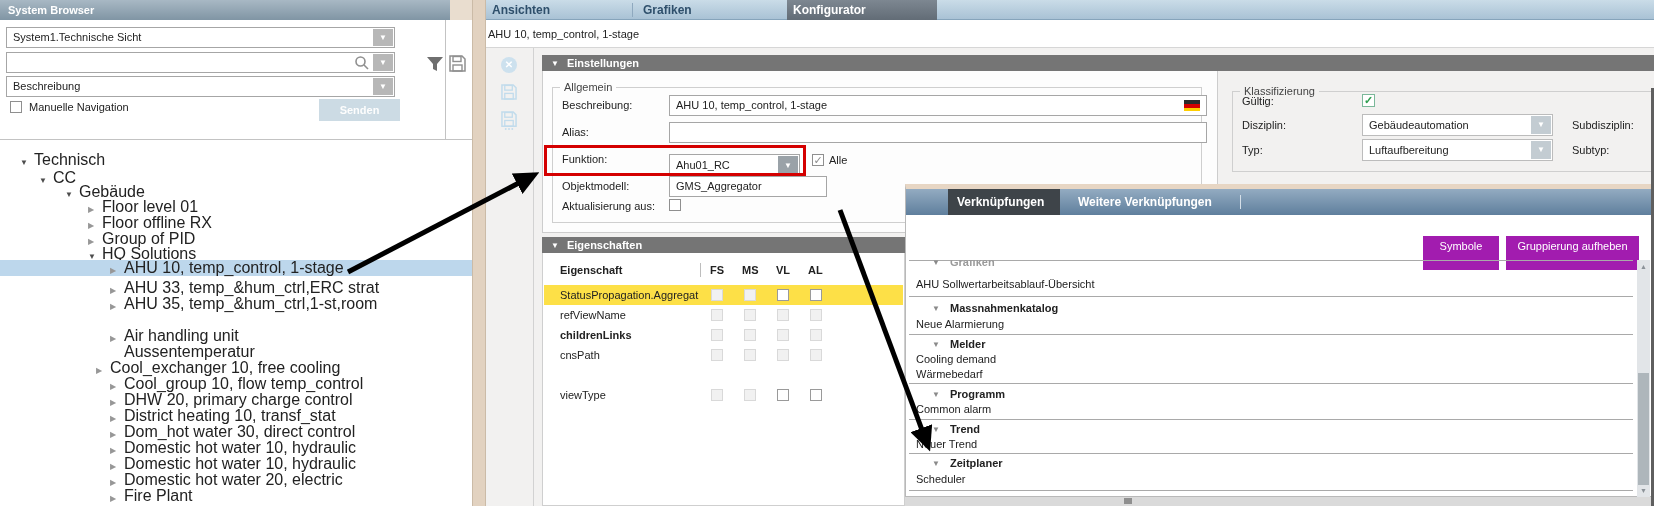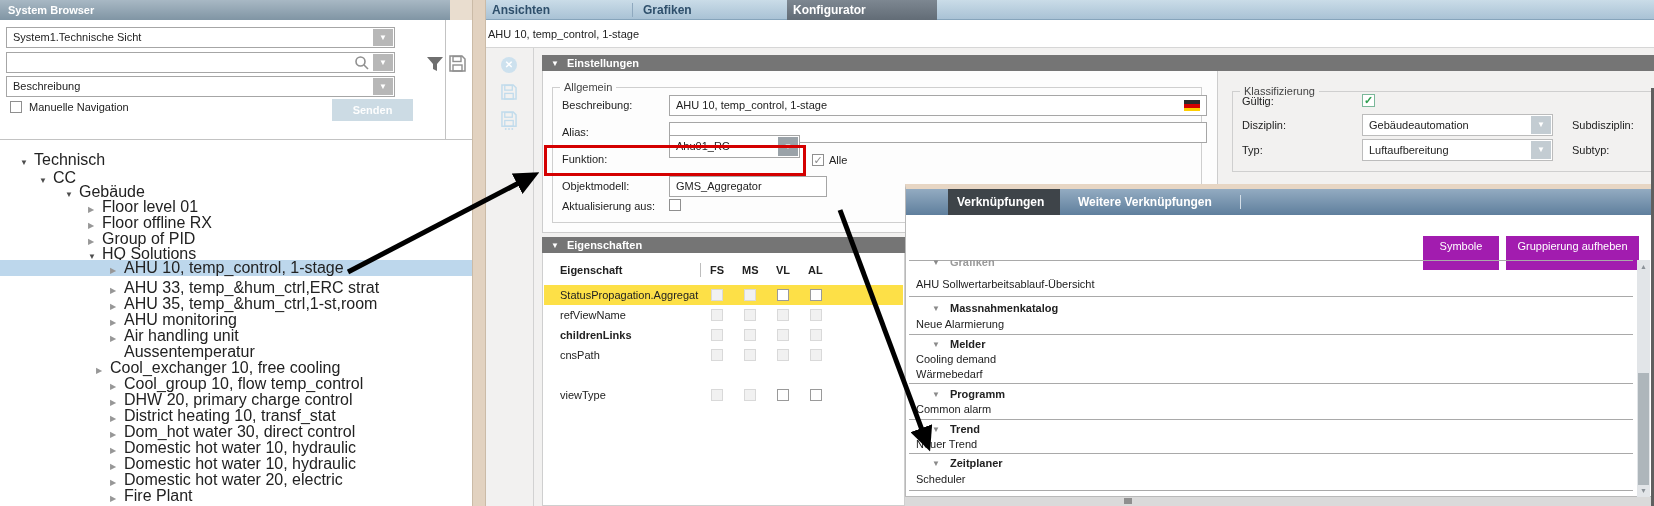--- a/index.html
+++ b/index.html
@@ -88,39 +88,38 @@
         </svg>
     </span>
 
     <div class="field" style="left:6px;top:76px;width:389px;height:21px;">
       <span>Beschreibung</span>
       <div class="dbtn">▼</div>
     </div>
 
     <div class="cb" style="left:10px;top:101px;"></div>
     <span class="lbl" style="left:29px;top:101px;">Manuelle Navigation</span>
-    <div class="abs" style="left:332px;top:99px;width:81px;height:22px;background:#ccdbe4;color:#fdfdfd;font-size:11px;font-weight:bold;text-align:center;line-height:22px;">
+    <div class="abs" style="left:319px;top:99px;width:81px;height:22px;background:#ccdbe4;color:#fdfdfd;font-size:11px;font-weight:bold;text-align:center;line-height:22px;">
       <span>Senden</span>
     </div>
 
     <div class="abs" style="left:445px;top:20px;width:1px;height:119px;background:#c3c3c3;"></div>
     <div class="abs" style="left:0;top:139px;width:472px;height:1px;background:#c3c3c3;"></div>
 
     <div class="abs" style="left:0;top:140px;width:472px;height:366px;overflow:hidden;">
       <div class="trow" style="top:12px;padding-left:20px;"><span class="tar exp"></span><span>Technisch</span></div>
       <div class="trow" style="top:30px;padding-left:39px;"><span class="tar exp"></span><span>CC</span></div>
       <div class="trow" style="top:44px;padding-left:65px;"><span class="tar exp"></span><span>Gebäude</span></div>
       <div class="trow" style="top:59px;padding-left:88px;"><span class="tar col"></span><span>Floor level 01</span></div>
       <div class="trow" style="top:75px;padding-left:88px;"><span class="tar col"></span><span>Floor offline RX</span></div>
       <div class="trow" style="top:91px;padding-left:88px;"><span class="tar col"></span><span>Group of PID</span></div>
       <div class="trow" style="top:106px;padding-left:88px;"><span class="tar exp"></span><span>HQ Solutions</span></div>
       <div class="trow sel" style="top:120px;height:16px;line-height:16px;padding-left:110px;"><span class="tar col"></span><span>AHU 10, temp_control, 1-stage</span></div>
       <div class="trow" style="top:140px;padding-left:110px;"><span class="tar col"></span><span>AHU 33, temp_&amp;hum_ctrl,ERC strat</span></div>
       <div class="trow" style="top:156px;padding-left:110px;"><span class="tar col"></span><span>AHU 35, temp_&amp;hum_ctrl,1-st,room</span></div>
-      <div class="trow" style="top:172px;padding-left:110px;"><span class="tar col"></span><span>AHU monitoring</span></div>
       <div class="trow" style="top:188px;padding-left:110px;"><span class="tar col"></span><span>Air handling unit</span></div>
       <div class="trow" style="top:204px;padding-left:124px;"><span>Aussentemperatur</span></div>
       <div class="trow" style="top:220px;padding-left:96px;"><span class="tar col"></span><span>Cool_exchanger 10, free cooling</span></div>
       <div class="trow" style="top:236px;padding-left:110px;"><span class="tar col"></span><span>Cool_group 10, flow temp_control</span></div>
       <div class="trow" style="top:252px;padding-left:110px;"><span class="tar col"></span><span>DHW 20, primary charge control</span></div>
       <div class="trow" style="top:268px;padding-left:110px;"><span class="tar col"></span><span>District heating 10, transf_stat</span></div>
       <div class="trow" style="top:284px;padding-left:110px;"><span class="tar col"></span><span>Dom_hot water 30, direct control</span></div>
       <div class="trow" style="top:300px;padding-left:110px;"><span class="tar col"></span><span>Domestic hot water 10, hydraulic</span></div>
       <div class="trow" style="top:316px;padding-left:110px;"><span class="tar col"></span><span>Domestic hot water 10, hydraulic</span></div>
       <div class="trow" style="top:332px;padding-left:110px;"><span class="tar col"></span><span>Domestic hot water 20, electric</span></div>
@@ -183,21 +182,21 @@
       <span class="abs" style="left:0;top:8px;width:16px;height:3px;background:#ffce00;"></span>
     </span>
   </div>
 
   <span class="lbl" style="left:562px;top:126px;">Alias:</span>
   <div class="field" style="left:669px;top:122px;width:538px;height:21px;">
     <span></span>
   </div>
 
   <span class="lbl" style="left:562px;top:153px;">Funktion:</span>
-  <div class="field" style="left:669px;top:135px;width:131px;height:23px;line-height:21px;">
+  <div class="field" style="left:669px;top:154px;width:131px;height:23px;line-height:21px;">
     <span>Ahu01_RC</span>
     <div class="dbtn" style="background:#9aa2a8;">▼</div>
   </div>
   <div class="cb" style="left:812px;top:154px;color:#8a8a8a;">✓</div>
   <span class="lbl" style="left:829px;top:154px;">Alle</span>
 
   <span class="lbl" style="left:562px;top:180px;">Objektmodell:</span>
   <div class="field" style="left:669px;top:176px;width:158px;height:21px;">
     <span>GMS_Aggregator</span>
   </div>

